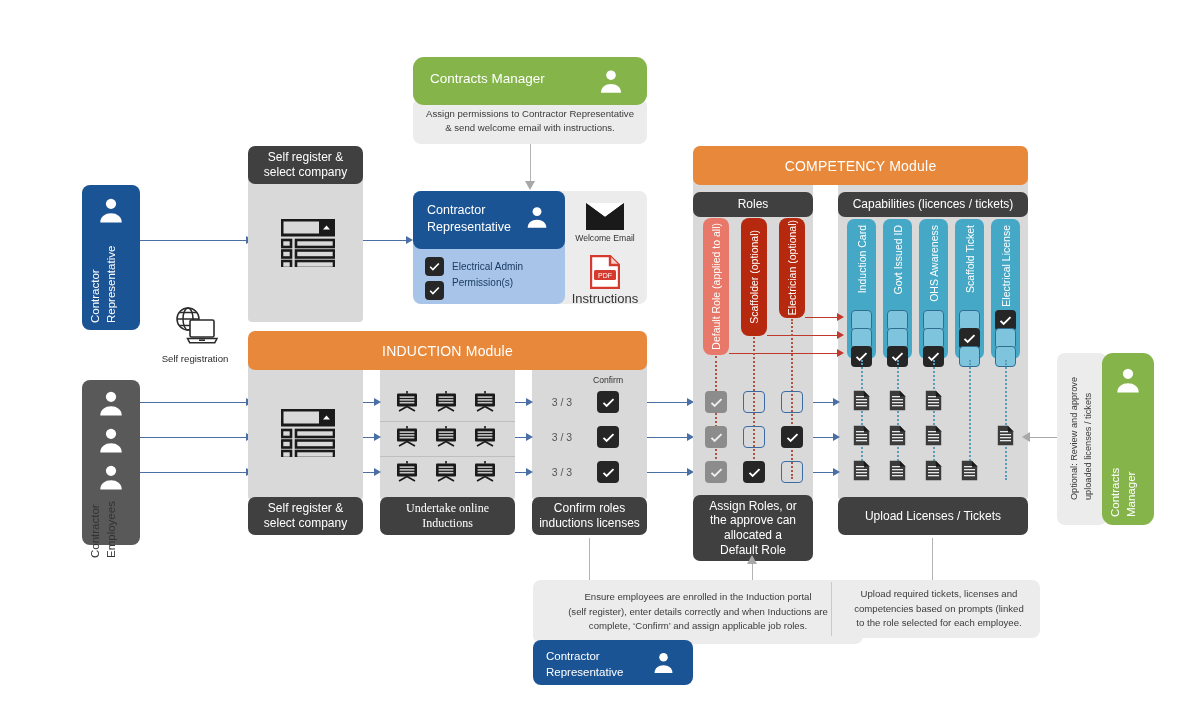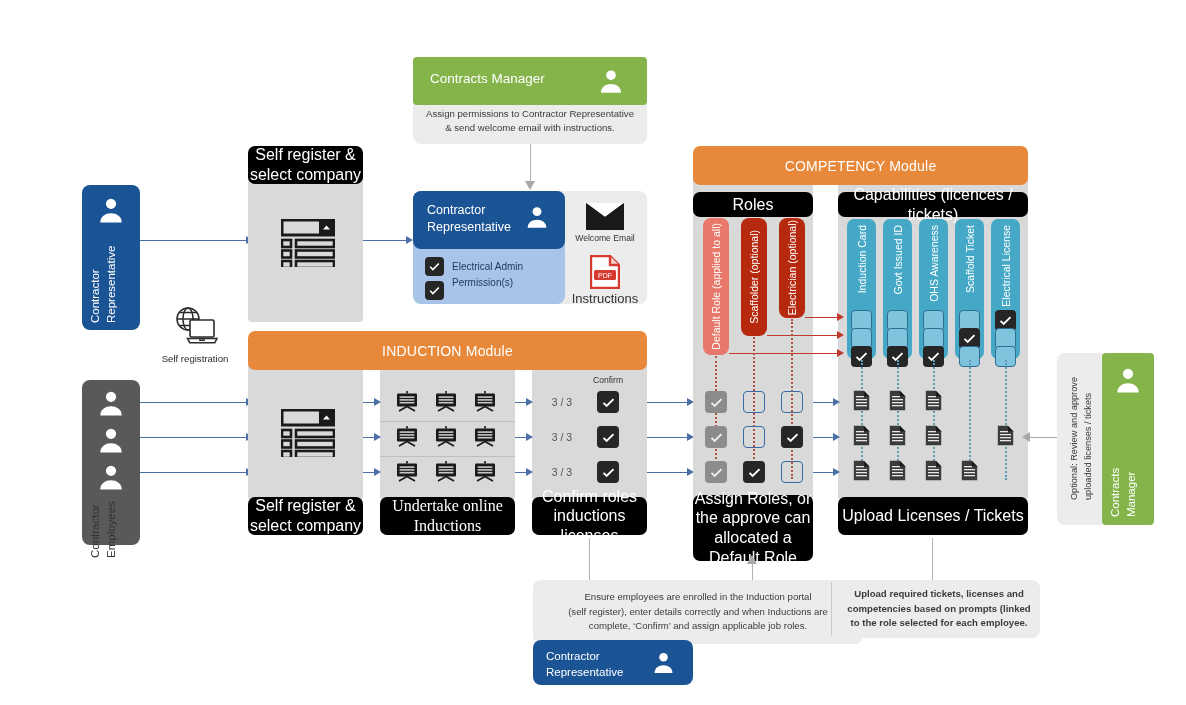--- a/index.html
+++ b/index.html
@@ -2,28 +2,28 @@
 <html><head>
 <meta charset="utf-8">
 <style>
   html,body{margin:0;padding:0;background:#ffffff;}
   body{width:1186px;height:705px;position:relative;overflow:hidden;
        font-family:"Liberation Sans",sans-serif;color:#333;}
   .abs{position:absolute;box-sizing:border-box;}
 
   
   .grey-panel{background:#d9d9d9;border-radius:4px;}
-  .grey-cap{background:#000000;color:#fff;border-radius:7px;
+  .grey-cap{background:#404040;color:#fff;border-radius:7px;
             display:flex;align-items:center;justify-content:center;
-            text-align:center;line-height:1.22;font-size:16px;}
+            text-align:center;line-height:1.22;font-size:12px;}
   .orange-bar{background:#e8883a;color:#fff;border-radius:7px;
               display:flex;align-items:center;justify-content:center;
               font-size:14px;letter-spacing:.2px;}
   .blue-box{background:#1b5494;color:#fff;border-radius:8px;}
-  .green-box{background:#85b44a;color:#fff;border-radius:4px;}
+  .green-box{background:#85b44a;color:#fff;border-radius:11px;}
   .note{background:#ececec;border-radius:8px;color:#3b3b3b;
         font-size:9.6px;line-height:1.5;text-align:center;
         display:flex;align-items:center;justify-content:center;padding:6px 8px;}
 
   
   .vert{writing-mode:vertical-rl;transform:rotate(180deg);}
 
   
   .person{display:block;}
 
@@ -623,21 +623,21 @@
 <div class="abs vline" style="left:752px;top:563px;height:18px;"></div>
 <div class="abs arrow-u" style="left:747px;top:555px;"></div>
 
 <div class="abs note" style="left:533px;top:580px;width:330px;height:64px;">
   <span>
     <span>Ensure employees are enrolled in the Induction portal</span><br>
     <span>(self register), enter details correctly and when Inductions are</span><br>
     <span>complete, ‘Confirm’ and assign applicable job roles.</span>
   </span>
 </div>
-<div class="abs note" style="left:838px;top:580px;width:202px;height:58px;font-weight:bold;">
+<div class="abs note" style="left:838px;top:580px;width:202px;height:58px;">
   <span>
     <span>Upload required tickets, licenses and</span><br>
     <span>competencies based on prompts (linked</span><br>
     <span>to the role selected for each employee.</span>
   </span>
 </div>
 <div class="abs" style="left:831px;top:582px;width:1px;height:54px;background:#c9c9c9;"></div>
 
 <div class="abs blue-box" style="left:533px;top:640px;width:160px;height:45px;">
   <div class="abs" style="left:13px;top:8px;font-size:11.5px;line-height:1.4;">

